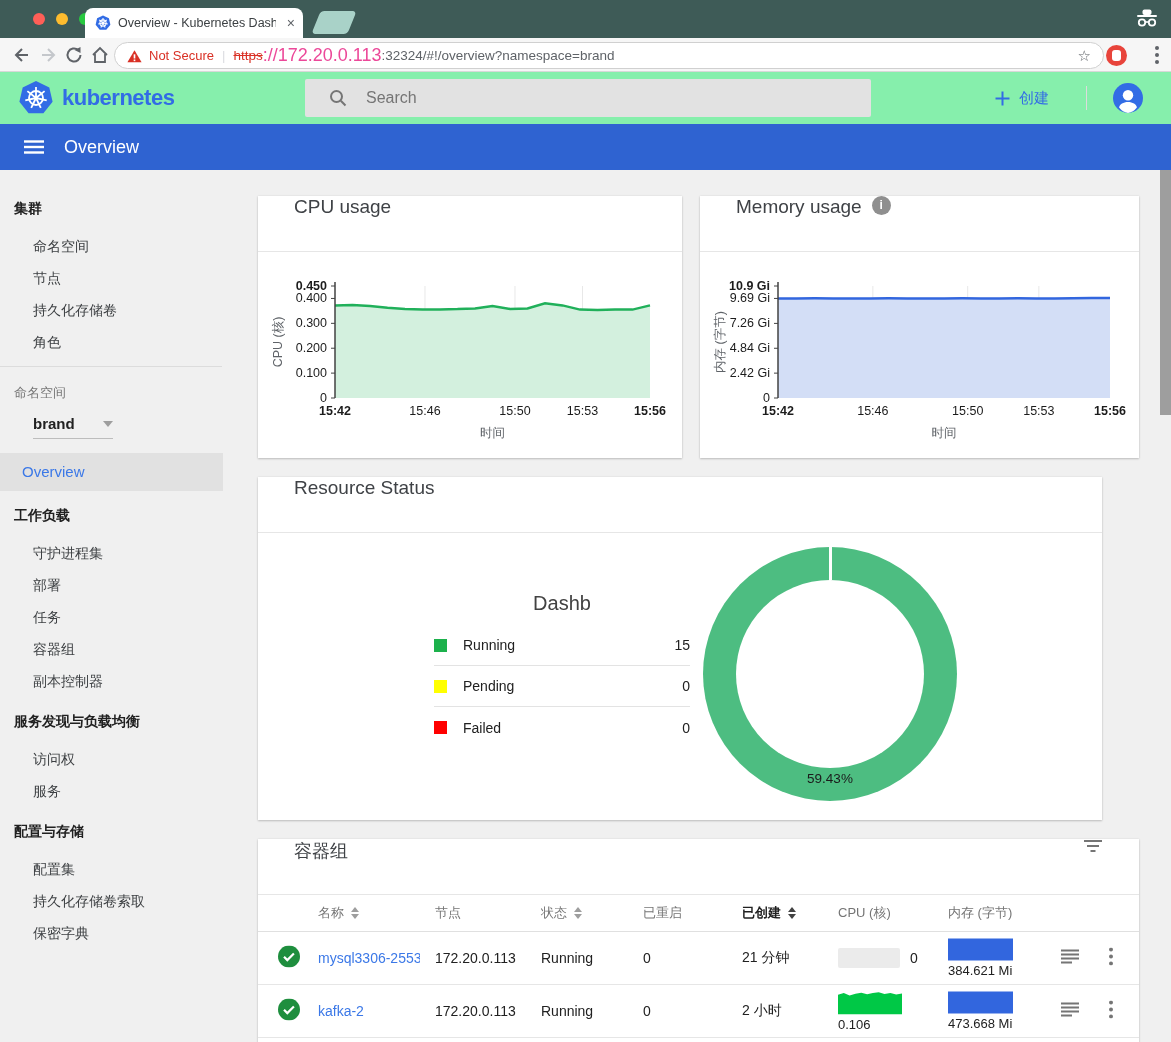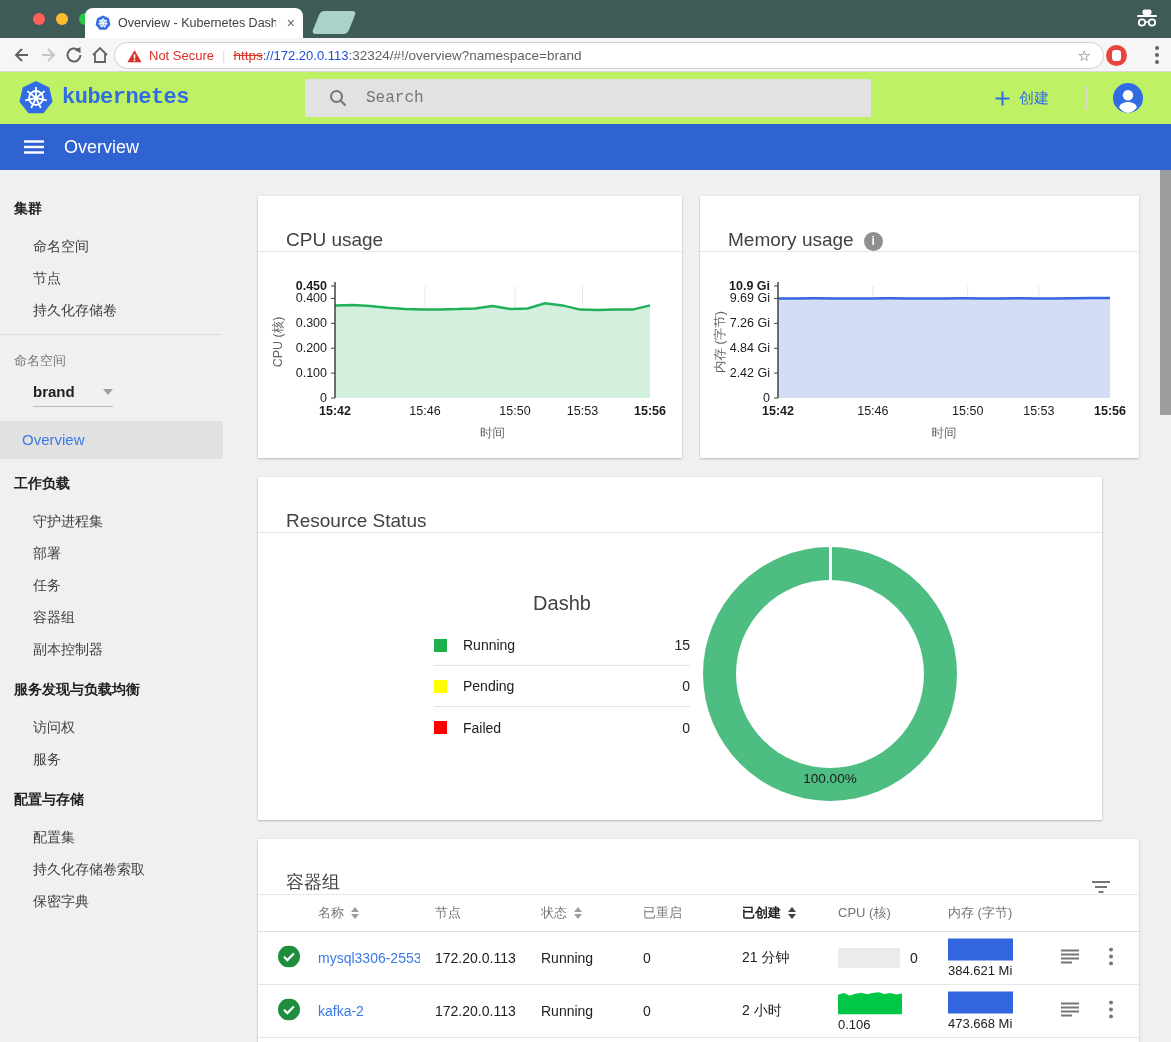--- a/index.html
+++ b/index.html
@@ -19,30 +19,30 @@
   .urlrow { position: relative; height: 34px; background: #f6f6f6; border-bottom: 1px solid #d8d8d8; }
   .navic { position: absolute; top: 46px; }
   .urlrow .navic { top: 7px; }
   .ic-back { left: 12px; } .ic-fwd { left: 38px; } .ic-ref { left: 64px; } .ic-home { left: 90px; }
   .urlfield { position: absolute; left: 114px; top: 4px; width: 990px; height: 27px; background: #fff; border: 1px solid #d0d0d0; border-radius: 14px; display: flex; align-items: center; padding: 0 12px; }
   .warn { margin-right: 7px; }
   .notsecure { font-size: 13px; color: #d93025; }
   .url-sep { color: #dadce0; margin: 0 8px; font-size: 13px; }
   .url-sep::after { content: "|"; }
   .scheme { font-size: 13.5px; color: #d93025; text-decoration: line-through; }
-  .host { font-size: 13px; color: #1d4ed8; }
+  .host { font-size: 18px; color: #ec4899; }
   .path { font-size: 13.5px; color: #5f6368; }
   .star { margin-left: auto; font-size: 15px; color: #5f6368; }
   .star::after { content: "☆"; }
   .extbtn { position: absolute; right: 44px; top: 7px; width: 21px; height: 21px; border-radius: 50%; background: #e8443b; }
   .extbtn::after { content: ""; position: absolute; left: 6px; top: 5px; width: 9px; height: 11px; background: #fff; border-radius: 3px; }
   .chromemenu { position: absolute; right: 12px; top: 8px; }
 
   
-  .appbar { position: relative; height: 52px; background: #bef264; font-family: Liberation Mono, monospace; }
+  .appbar { position: relative; height: 52px; background: #86efac; }
   .k8slogo { position: absolute; left: 18px; top: 8px; }
   .brand { position: absolute; left: 62px; top: 0; line-height: 52px; font-size: 22px; font-weight: bold; color: #326ce5; letter-spacing: -0.5px; }
   .search { position: absolute; left: 305px; top: 7px; width: 566px; height: 38px; background: #e2e2e2; border-radius: 2px; display: flex; align-items: center; padding-left: 24px; }
   .search-text { font-size: 16px; color: #757575; margin-left: 19px; }
   .create { position: absolute; left: 995px; top: 0; height: 52px; display: flex; align-items: center; gap: 9px; cursor: pointer; }
   .create-label { font-size: 15px; color: #326ce5; font-weight: 500; }
   .hdr-divider { position: absolute; left: 1086px; top: 14px; width: 1px; height: 24px; background: #dcdcdc; }
   .avatar { position: absolute; left: 1113px; top: 11px; cursor: pointer; }
 
   
@@ -63,21 +63,21 @@
   .side-dropdown { margin-left: 33px; margin-top: 8px; width: 80px; height: 30px; border-bottom: 1px solid #bdbdbd; font-weight: 700; font-size: 15px; color: #212121; display: flex; align-items: center; justify-content: space-between; cursor: pointer; }
   .caret { width: 0; height: 0; border-left: 5px solid transparent; border-right: 5px solid transparent; border-top: 6px solid #9e9e9e; }
   .side-selected { margin-top: 14px; height: 38px; line-height: 38px; padding-left: 22px; background: #e1e1e1; color: #3b78e7; font-size: 15px; width: 223px; cursor: pointer; }
 
   
   .card { position: absolute; background: #fff; box-shadow: 0 1px 2px rgba(0,0,0,.2), 0 0 2px rgba(0,0,0,.08); }
   .card-cpu { left: 258px; top: 26px; width: 424px; height: 262px; }
   .card-mem { left: 700px; top: 26px; width: 439px; height: 262px; }
   .card-status { left: 258px; top: 307px; width: 844px; height: 343px; }
   .card-pods { left: 258px; top: 669px; width: 881px; height: 240px; }
-  .card-title { height: 56px; border-bottom: 1px solid #e6e6e6; font-size: 19px; color: #3f4246; display: flex; align-items: flex-end; gap: 10px; padding: 0 28px; }
+  .card-title { height: 56px; border-bottom: 1px solid #e6e6e6; font-size: 19px; color: #3f4246; display: flex; align-items: flex-start; gap: 10px; padding: 0 36px; }
   .info { width: 19px; height: 19px; border-radius: 50%; background: #8f8f8f; color: #fff; font-size: 12px; font-weight: 700; text-align: center; line-height: 19px; }
   .info::after { content: "i"; }
   .chart { position: absolute; left: 0; top: 58px; width: 100%; height: 200px; }
 
   
   .legend { position: absolute; left: 176px; top: 105px; width: 256px; }
   .legend-title { text-align: center; font-size: 20px; color: #424242; height: 43px; line-height: 43px; }
   .legend-row { display: flex; align-items: center; height: 41px; border-bottom: 1px solid #e3e3e3; font-size: 14px; color: #212121; }
   .legend-row:last-child { border-bottom: none; }
   .swatch { width: 13px; height: 13px; margin-right: 16px; }
@@ -235,20 +235,21 @@
     </svg>
     <span class="bluebar-title">Overview</span>
   </div>
 
   <div class="page">
     <div class="sidebar">
         <div class="side-header">集群</div>
         <div class="side-item">命名空间</div>
         <div class="side-item">节点</div>
         <div class="side-item">持久化存储卷</div>
+        <div class="side-item">角色</div>
         <div class="side-divider"></div>
         <div class="side-nslabel">命名空间</div>
         <div class="side-dropdown">
           <span>brand</span>
           <i class="caret"></i>
         </div>
         <div class="side-selected">Overview</div>
         <div class="side-header">工作负载</div>
         <div class="side-item">守护进程集</div>
         <div class="side-item">部署</div>
@@ -350,21 +351,21 @@
             </div>
             <div class="legend-row">
               <span class="swatch" style="background: rgb(255, 0, 0);"></span>
               <span>Failed</span>
               <span class="legend-val">0</span>
             </div>
           </div>
       </div>
       <div class="donut" style="background: rgb(77, 189, 129);">
         <span class="donut-gap"></span>
-        <span class="donut-label">100.00%</span>
+        <span class="donut-label">59.43%</span>
       </div>
     </div>
 
     <div class="card card-pods">
       <div class="card-title" style="font-size:18px">
         <span>容器组</span>
         <svg class="filter" width="20" height="14" viewBox="0 0 20 14">
           <line x1="1" y1="2" x2="19" y2="2" stroke="#757575" stroke-width="2"></line>
           <line x1="4" y1="7" x2="16" y2="7" stroke="#757575" stroke-width="2"></line>
           <line x1="7.5" y1="12" x2="12.5" y2="12" stroke="#757575" stroke-width="2"></line>

